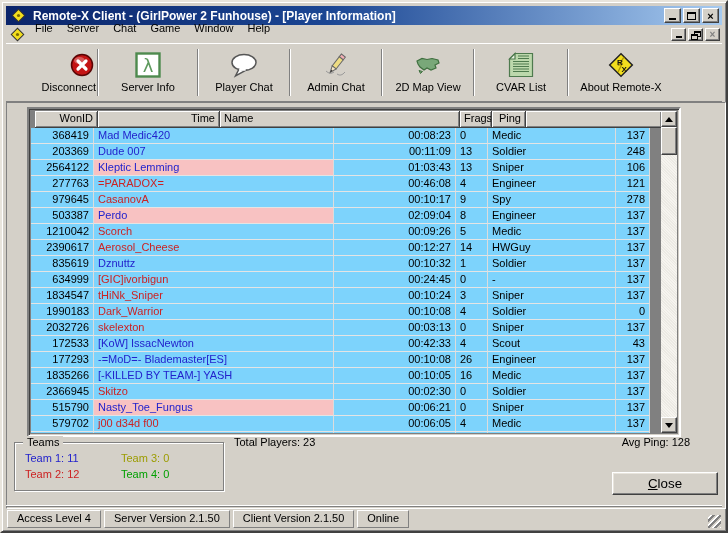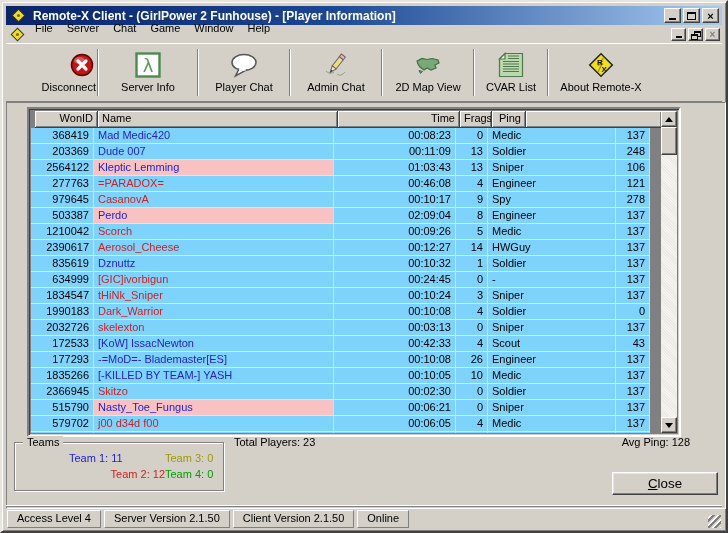--- a/index.html
+++ b/index.html
@@ -58,21 +58,21 @@
     padding:1px 4px; white-space:nowrap; overflow:hidden; background:#D4D0C8; }
   .lv-hfill { flex:1; border-right:none; }
   .lv-body { position:absolute; left:0; top:17px; right:16px; bottom:0; overflow:hidden; background:#808080; }
   .lv-rows { position:absolute; left:0; top:0; width:619px; min-height:100%; background:#fff; }
   .lv-row { display:flex; height:16px; background:#7dd3fc; }
   .lv-cell { padding:1px 4px 0 4px; border-right:1px solid #DCDCDC; border-bottom:1px solid #E4E4E4;
     white-space:nowrap; overflow:hidden; height:16px; }
   .c-wonid { width:63px;  text-align:right; }
   .c-name  { width:240px; text-align:left;  }
   .c-time  { width:122px; text-align:right; }
-  .c-frags { width:32px;  text-align:right; }
+  .c-frags { width:32px;  text-align:left; }
   .c-class { width:128px; text-align:left;  }
   .c-ping  { width:34px;  text-align:right; }
   .n-blue { color:#2222CC; } .n-red { color:#CC2222; }
   .hl { background:#F8C2C2; }
 
   
   .lv-scroll { position:absolute; right:0; top:0; bottom:0; width:16px;
     background:repeating-linear-gradient(45deg,#ECEAE4 0 1px,#F6F4EF 1px 2px); }
   .sb-btn { position:absolute; left:0; width:16px; height:16px; background:#D4D0C8;
     border:1px solid; border-color:#fff #404040 #404040 #fff; box-shadow:inset -1px -1px 0 #808080;
@@ -80,21 +80,21 @@
   .sb-up { top:0; } .sb-down { bottom:0; }
   .sb-thumb { position:absolute; left:0; top:16px; width:16px; height:28px; background:#D4D0C8;
     border:1px solid; border-color:#fff #404040 #404040 #fff; box-shadow:inset -1px -1px 0 #808080; }
   .tri-up { width:0; height:0; border-left:4px solid transparent; border-right:4px solid transparent; border-bottom:5px solid #000; }
   .tri-down { width:0; height:0; border-left:4px solid transparent; border-right:4px solid transparent; border-top:5px solid #000; }
 
   
   .teams-box { position:absolute; left:12px; top:440px; width:210px; height:49px;
     border:1px solid #808080; box-shadow: inset 1px 1px 0 #fff, 1px 1px 0 #fff; }
   .teams-legend { position:absolute; top:-7px; left:8px; background:#D4D0C8; padding:0 4px; }
-  .teams-grid { display:grid; grid-template-columns:96px 1fr; padding:9px 0 0 10px; row-gap:4px;margin-left:44px; }
+  .teams-grid { display:grid; grid-template-columns:96px 1fr; padding:9px 0 0 10px; row-gap:4px; }
   .team-label { font-weight:normal; }
   .total-players { position:absolute; left:232px; top:434px; }
   .avg-ping { position:absolute; right:36px; top:434px; }
 
   .btn-close { position:absolute; left:610px; top:470px; width:106px; height:23px; background:#D4D0C8;
     border:1px solid; border-color:#fff #404040 #404040 #fff;
     box-shadow: inset -1px -1px 0 #808080, inset 1px 1px 0 #E8E4DC;
     text-align:center; line-height:21px; cursor:default; }
   .btn-close u { text-decoration:underline; }
 
@@ -213,21 +213,21 @@
       <div class="tbtn" style="width: 88px;">
         <div class="ticon">
           <svg width="28" height="26" viewBox="0 0 28 26">
             <path d="M3 9 L8 6.5 L13 7.5 L18 6.5 L24 8 L25 11 L21 13 L22 16 L17 18 L13 16 L10 18 L6 15 L4 12 Z" fill="#79A879" stroke="#3F6F3F" stroke-width="1.2"></path>
             <path d="M5 18.5 L8.5 19.5 L6.5 21.5 Z" fill="#79A879" stroke="#3F6F3F" stroke-width="1"></path>
           </svg>
         </div>
         <div class="tlabel">2D Map View</div>
       </div>
       <div class="tsep"></div>
-      <div class="tbtn" style="width: 70px;">
+      <div class="tbtn" style="width: 90px;">
         <div class="ticon">
           <svg width="26" height="26" viewBox="0 0 26 26">
             <path d="M7 1.5 L24.5 1.5 L24.5 24.5 L1.5 24.5 L1.5 7 Z" fill="#BCD8AC" stroke="#4E7A4E" stroke-width="1.2"></path>
             <path d="M7 1.5 L7 7 L1.5 7 Z" fill="#EAF2E2" stroke="#4E7A4E" stroke-width="1.2"></path>
             <path d="M10 4 H21 M10 6.5 H21 M5 9.5 H21 M5 12 H21 M5 14.5 H21 M5 17 H21 M5 19.5 H21" stroke="#4E7A4E" stroke-width="1"></path>
           </svg>
         </div>
         <div class="tlabel">CVAR List</div>
       </div>
       <div class="tsep"></div>
@@ -245,22 +245,22 @@
         <div class="tlabel">About Remote-X</div>
       </div>
     </div>
 
   <div class="client-rect"></div>
 
   <div class="listview">
     <div class="lv-inner">
       <div class="lv-head" id="lv-head">
           <div class="lv-hcell c-wonid">WonID</div>
+          <div class="lv-hcell c-time">Time</div>
           <div class="lv-hcell c-name">Name</div>
-          <div class="lv-hcell c-time">Time</div>
           <div class="lv-hcell c-frags">Frags</div>
           <div class="lv-hcell c-ping">Ping</div>
           <div class="lv-hcell lv-hfill"></div>
         </div>
       <div class="lv-body">
         <div class="lv-rows" id="lv-rows">
             <div class="lv-row">
               <div class="lv-cell c-wonid">368419</div>
               <div class="lv-cell c-name n-blue">Mad Medic420</div>
               <div class="lv-cell c-time">00:08:23</div>
@@ -377,21 +377,21 @@
               <div class="lv-cell c-name n-blue">-=MoD=- Blademaster[ES]</div>
               <div class="lv-cell c-time">00:10:08</div>
               <div class="lv-cell c-frags">26</div>
               <div class="lv-cell c-class">Engineer</div>
               <div class="lv-cell c-ping">137</div>
             </div>
             <div class="lv-row">
               <div class="lv-cell c-wonid">1835266</div>
               <div class="lv-cell c-name n-blue">[-KILLED BY TEAM-] YASH</div>
               <div class="lv-cell c-time">00:10:05</div>
-              <div class="lv-cell c-frags">10</div>
+              <div class="lv-cell c-frags">16</div>
               <div class="lv-cell c-class">Medic</div>
               <div class="lv-cell c-ping">137</div>
             </div>
             <div class="lv-row">
               <div class="lv-cell c-wonid">2366945</div>
               <div class="lv-cell c-name n-red">Skitzo</div>
               <div class="lv-cell c-time">00:02:30</div>
               <div class="lv-cell c-frags">0</div>
               <div class="lv-cell c-class">Soldier</div>
               <div class="lv-cell c-ping">137</div>
@@ -432,21 +432,21 @@
           </div>
       </div>
     </div>
   </div>
 
   <div class="teams-box">
     <span class="teams-legend">Teams</span>
     <div class="teams-grid" id="teams-grid">
         <span class="team-label" style="color: rgb(34, 34, 204);">Team 1: 11</span>
         <span class="team-label" style="color: rgb(156, 156, 0);">Team 3: 0</span>
-        <span class="team-label" style="color: rgb(204, 34, 34); text-align: right;">Team 2: 12</span>
+        <span class="team-label" style="color: rgb(204, 34, 34);">Team 2: 12</span>
         <span class="team-label" style="color: rgb(0, 160, 0);">Team 4: 0</span>
       </div>
   </div>
   <div class="total-players">Total Players: 23</div>
   <div class="avg-ping">Avg Ping: 128</div>
 
   <button class="btn-close" id="btn-close"><u>C</u>lose</button>
 
   <div class="statusbar" id="statusbar">
       <div class="sp">Access Level 4</div>

